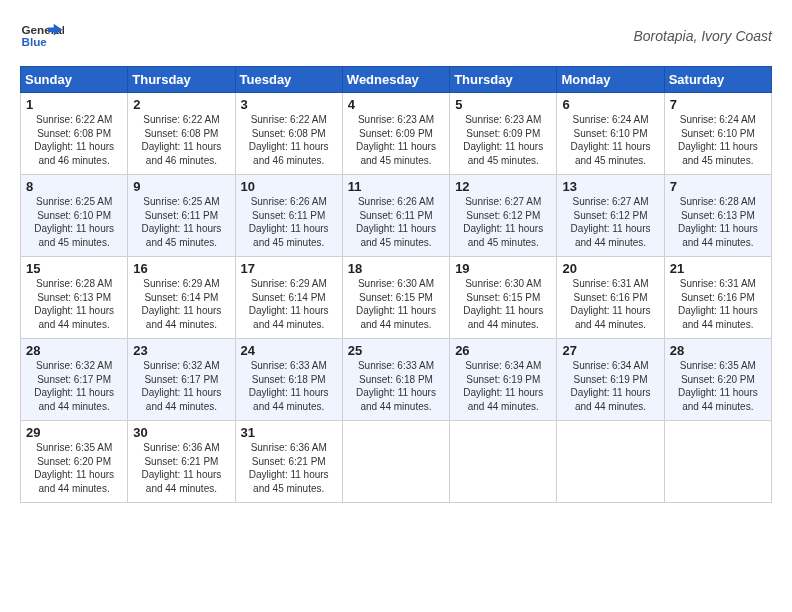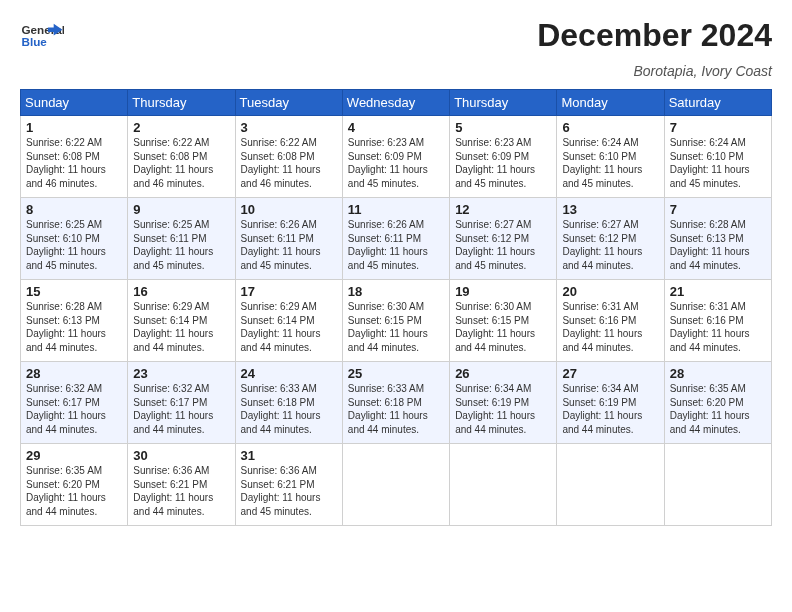--- a/index.html
+++ b/index.html
@@ -39,21 +39,21 @@
     }
     .calendar {
       width: 100%;
       border-collapse: collapse;
       table-layout: fixed;
     }
     .calendar th {
       background: #2563c7;
       color: #fff;
       font-size: 13px;
-      font-weight: normal;
+      font-weight: bold;
       padding: 5px 4px;
       text-align: left;
       border: 1px solid #1a50a8;
     }
     .calendar td {
       vertical-align: top;
       border: 1px solid #d0d0d0;
       padding: 4px 5px 4px 5px;
       font-size: 10.2px;
       color: #333;
@@ -70,20 +70,21 @@
       font-size: 13px;
       font-weight: bold;
       color: #222;
       display: block;
       margin-bottom: 1px;
     }
     .day-info {
       font-size: 10px;
       color: #333;
       line-height: 1.35;
+      text-align: center;
     }
     .empty-cell {
       background: #fff !important;
     }
     .logo-wrapper {
       display: flex;
       align-items: center;
     }
     .logo-svg {
       width: 44px;
@@ -99,21 +100,20 @@
     <div class="logo-wrapper">
       <svg class="logo-svg" viewBox="0 0 60 52">
 
         <text x="2" y="22" font-size="16" font-weight="bold" fill="#333" font-family="Arial">General</text>
         <text x="2" y="38" font-size="16" font-weight="bold" fill="#2563c7" font-family="Arial">Blue</text>
 
         <polygon points="46,8 58,16 46,24 46,19 38,19 38,13 46,13" fill="#2563c7"></polygon>
       </svg>
     </div>
     <div class="title-block">
-      <div class="month-title">December 2024</div>
       <div class="subtitle">Borotapia, Ivory Coast</div>
     </div>
   </div>
 
   <table class="calendar">
     <thead>
       <tr>
         <th>Sunday</th>
         <th>Thursday</th>
         <th>Tuesday</th>

